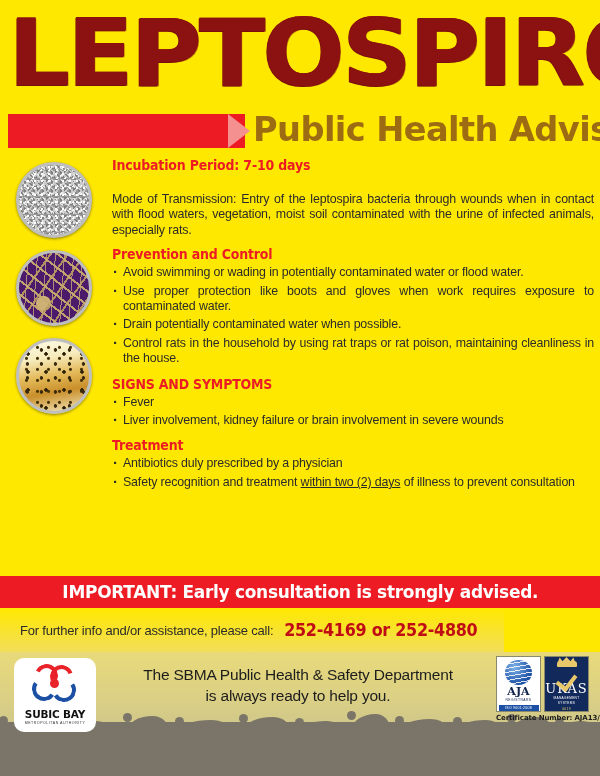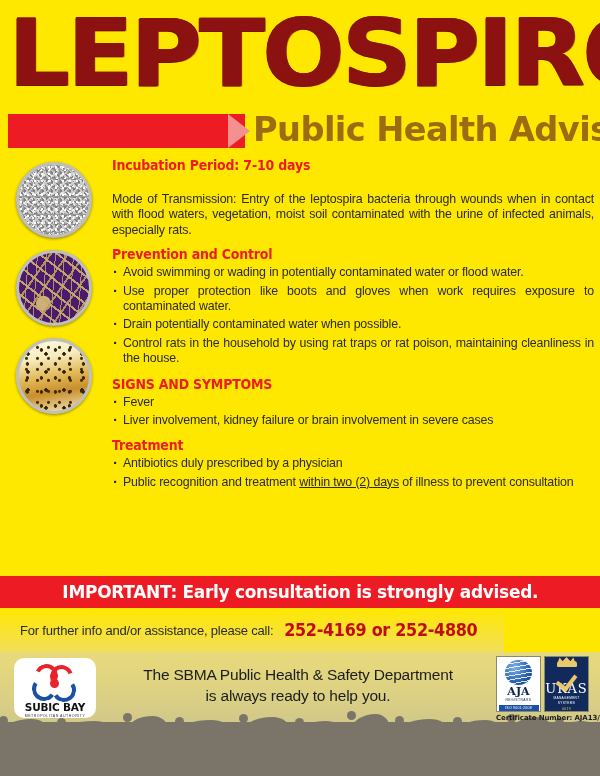--- a/index.html
+++ b/index.html
@@ -280,21 +280,21 @@
     height: 9px;
     background: #7A7568;
     border-radius: 50%;
   }
 
   .sbma-logo {
     position: absolute;
     left: 14px;
     top: 6px;
     width: 82px;
-    height: 60px;
+    height: 74px;
     background: #FFFFFF;
     border-radius: 10px;
     display: flex;
     flex-direction: column;
     align-items: center;
     justify-content: flex-start;
     padding-top: 5px;
   }
   .pinwheel {
     position: relative;
@@ -493,29 +493,29 @@
         <li>Use proper protection like boots and gloves when work requires exposure to contaminated water.</li>
         <li>Drain potentially contaminated water when possible.</li>
         <li>Control rats in the household by using rat traps or rat poison, maintaining cleanliness in the house.</li>
       </ul>
 
       <div class="gap-xs"></div>
 
       <div class="sec-head">SIGNS AND SYMPTOMS</div>
       <ul class="bullets">
         <li>Fever</li>
-        <li>Liver involvement, kidney failure or brain involvement in severe cases</li>
+        <li>Liver involvement, kidney failure or brain involvement in severe wounds</li>
       </ul>
 
       <div class="gap-xs"></div>
 
       <div class="sec-head">Treatment</div>
       <ul class="bullets">
         <li>Antibiotics duly prescribed by a physician</li>
-        <li><span>Public recognition and treatment </span><span class="underline-txt">within two (2) days</span><span> of illness to prevent consultation</span></li>
+        <li><span>Safety recognition and treatment </span><span class="underline-txt">within two (2) days</span><span> of illness to prevent consultation</span></li>
       </ul>
 
     </div>
   </div>
 
   <div class="important-banner">
     <div class="important-text">IMPORTANT: Early consultation is strongly advised.</div>
   </div>
 
   <div class="call-strip">

